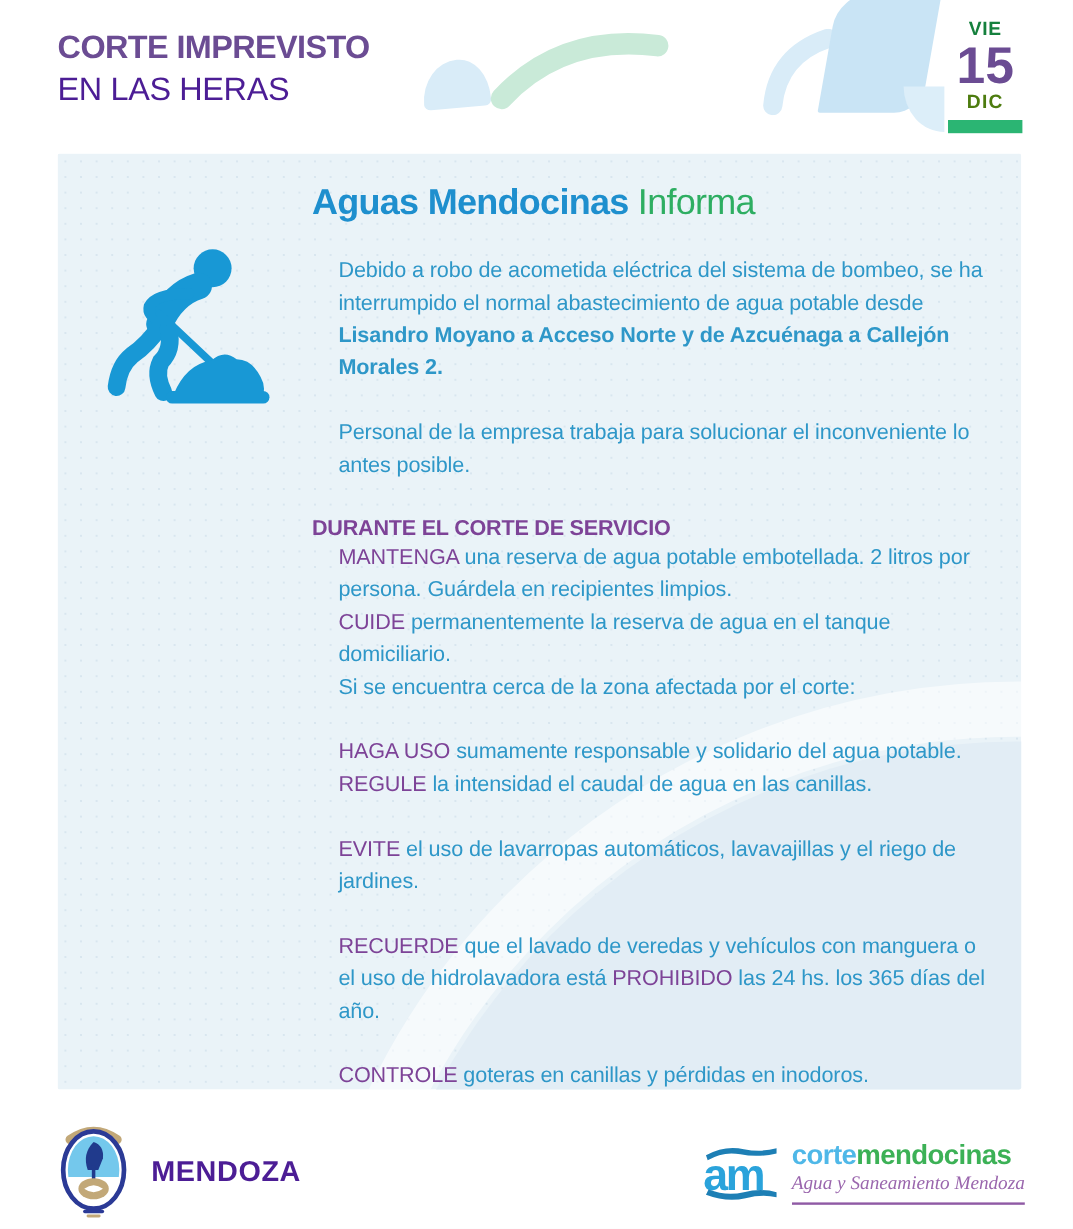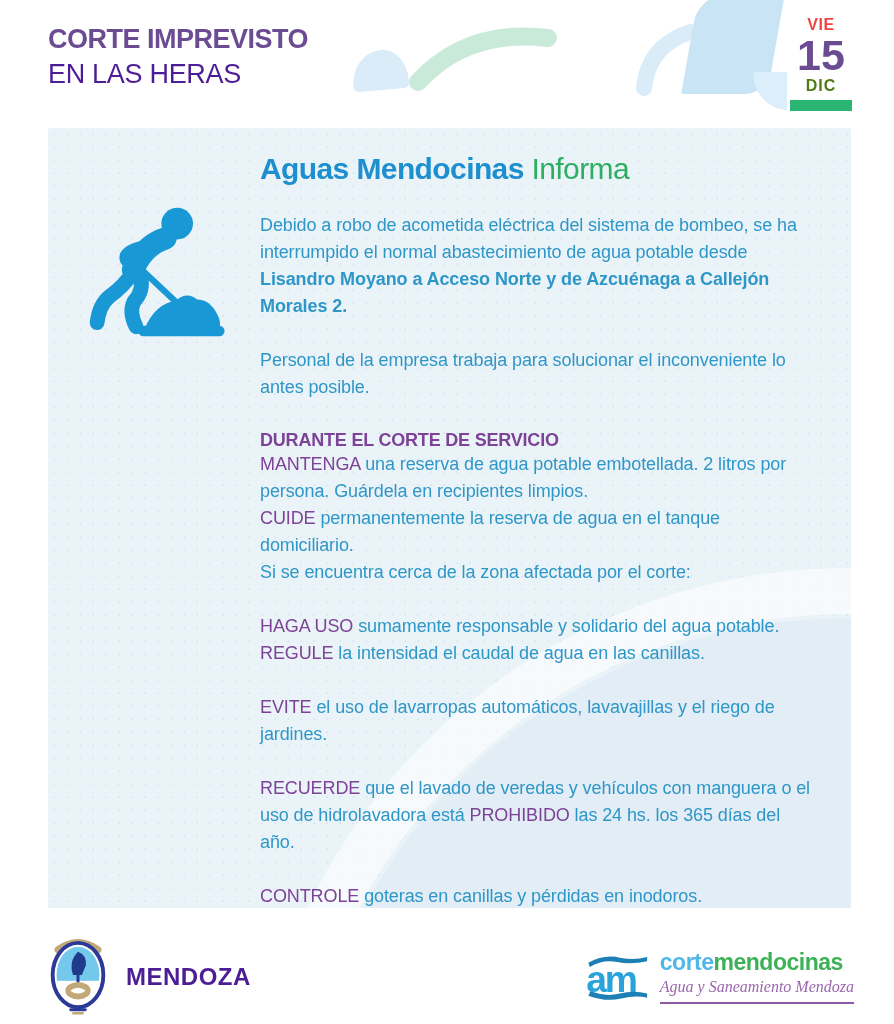--- a/index.html
+++ b/index.html
@@ -15,21 +15,21 @@
   .deco-blob { left:352px; top:50px; width:56px; height:40px; background:#D9ECF8;
                border-radius:55% 45% 10% 10% / 90% 85% 12% 12%; transform:rotate(-5deg); }
   .deco-arc-green { left:408px; top:24px; }
   .deco-arc-pale { left:632px; top:24px; }
   .deco-wedge { left:690px; top:-6px; width:86px; height:100px; background:#C9E4F5;
                 transform:skewX(-10deg); border-radius:28px 2px 22px 2px; }
   .deco-chip { left:753px; top:72px; width:34px; height:38px; background:#DCEEF9;
                border-radius:0 0 0 100%; }
 
   .date-badge { position:absolute; right:42px; top:16px; width:62px; text-align:center; }
-  .date-weekday { color:#ef4444; font-size:16px; font-weight:700; letter-spacing:0.5px; }
+  .date-weekday { color:#15803d; font-size:16px; font-weight:700; letter-spacing:0.5px; }
   .date-day { color:#6B4C93; font-size:43px; font-weight:700; line-height:1.0; }
   .date-month { color:#4d7c0f; font-size:16px; font-weight:700; letter-spacing:1px; }
   .date-bar { height:11px; background:#2BB573; margin-top:5px; }
 
   
   .card { position:absolute; left:48px; top:128px; width:803px; height:780px;
           background-color:#EAF3F8; border-radius:2px; overflow:hidden;
           background-image:radial-gradient(rgba(110,150,185,0.14) 1px, transparent 1px);
           background-size:13px 13px; }
   .deco-circle-fill { position:absolute; left:250px; top:490px; width:1100px; height:1100px;
@@ -37,21 +37,21 @@
   .deco-circle-ring { position:absolute; left:200px; top:440px; width:1200px; height:1200px;
                       border-radius:50%; border:46px solid rgba(255,255,255,0.55); }
   .card-inner { position:relative; z-index:2; display:flex; }
   .icon-col { width:212px; flex:none; padding-top:64px; display:flex; justify-content:center; }
   .worker-svg { width:158px; height:158px; }
   .content-col { width:565px; padding-top:24px; }
 
   .card-title { font-size:30px; font-weight:700; letter-spacing:-0.6px; color:#1E8FCE; }
   .card-title .accent { color:#2EAE62; font-weight:400; }
 
-  .body-text { font-size:18px; line-height:27px; color:#2E97C8; max-width:552px; letter-spacing:-0.1px; }
+  .body-text { font-size:18px; line-height:27px; color:#2E97C8; max-width:552px; letter-spacing:-0.1px;margin-left:22px; }
   .intro { margin-top:26px; }
   .intro b { font-weight:700; }
   .effort { margin-top:27px; }
   .section-heading { margin-top:29px; font-size:18px; font-weight:700; color:#7D4397; letter-spacing:-0.2px; }
   .group { margin-top:27px; }
   .kw { color:#7D4397; }
 
   
   .footer { position:absolute; left:48px; right:40px; top:936px; height:82px;
             display:flex; justify-content:space-between; align-items:center; }

